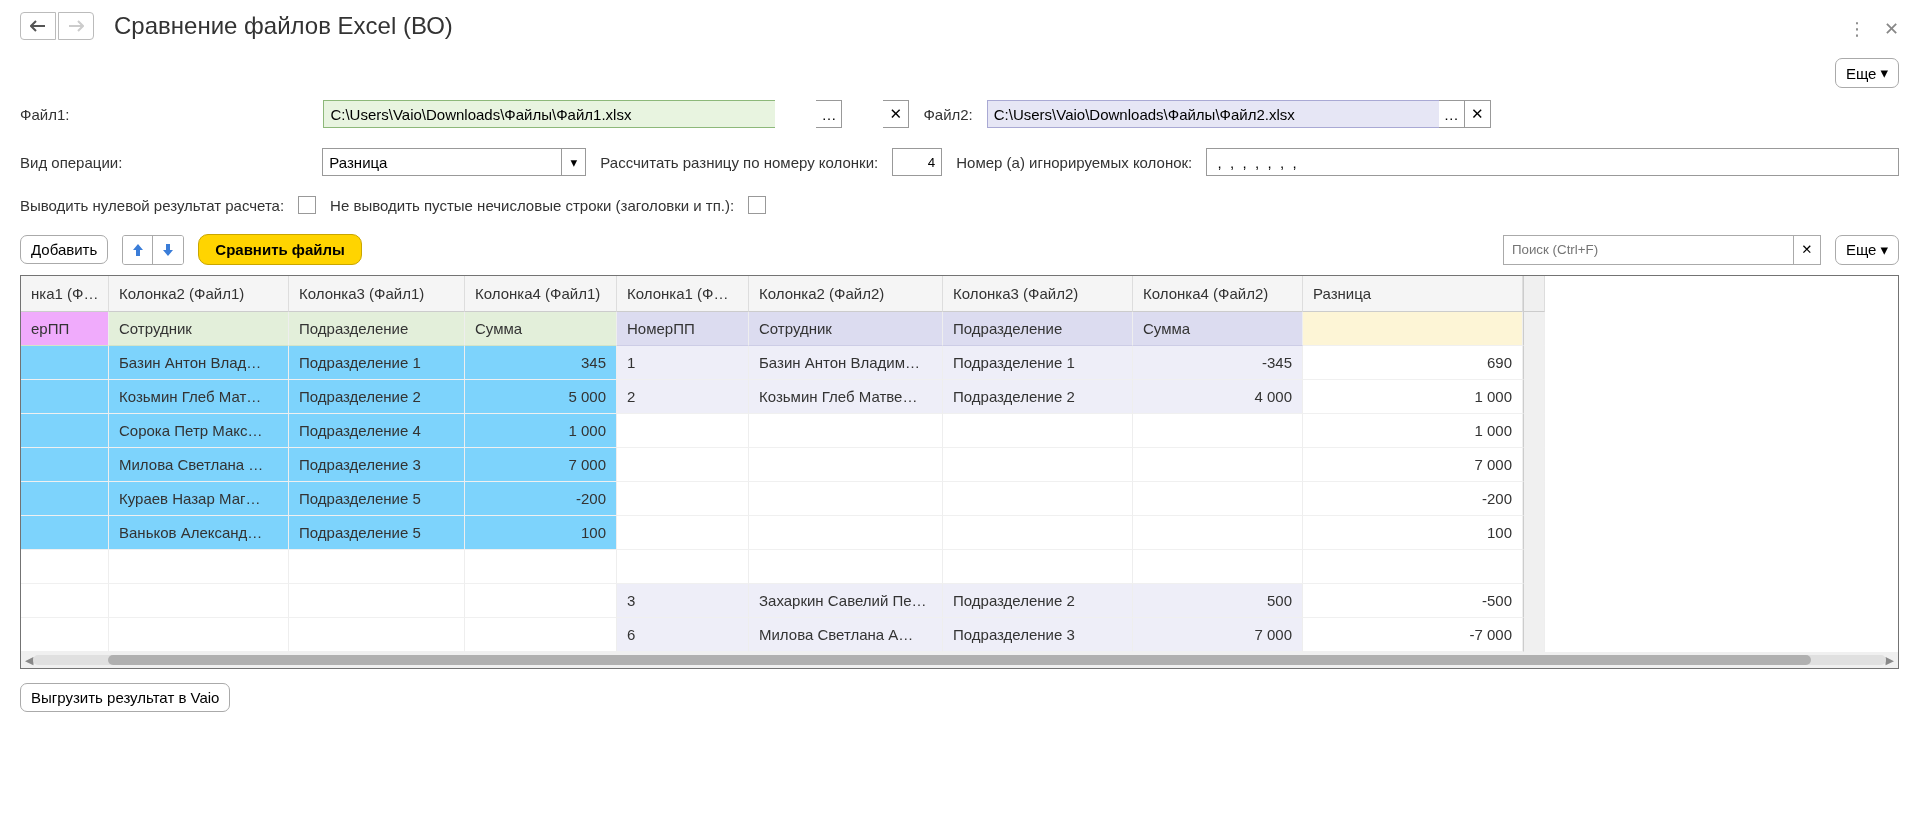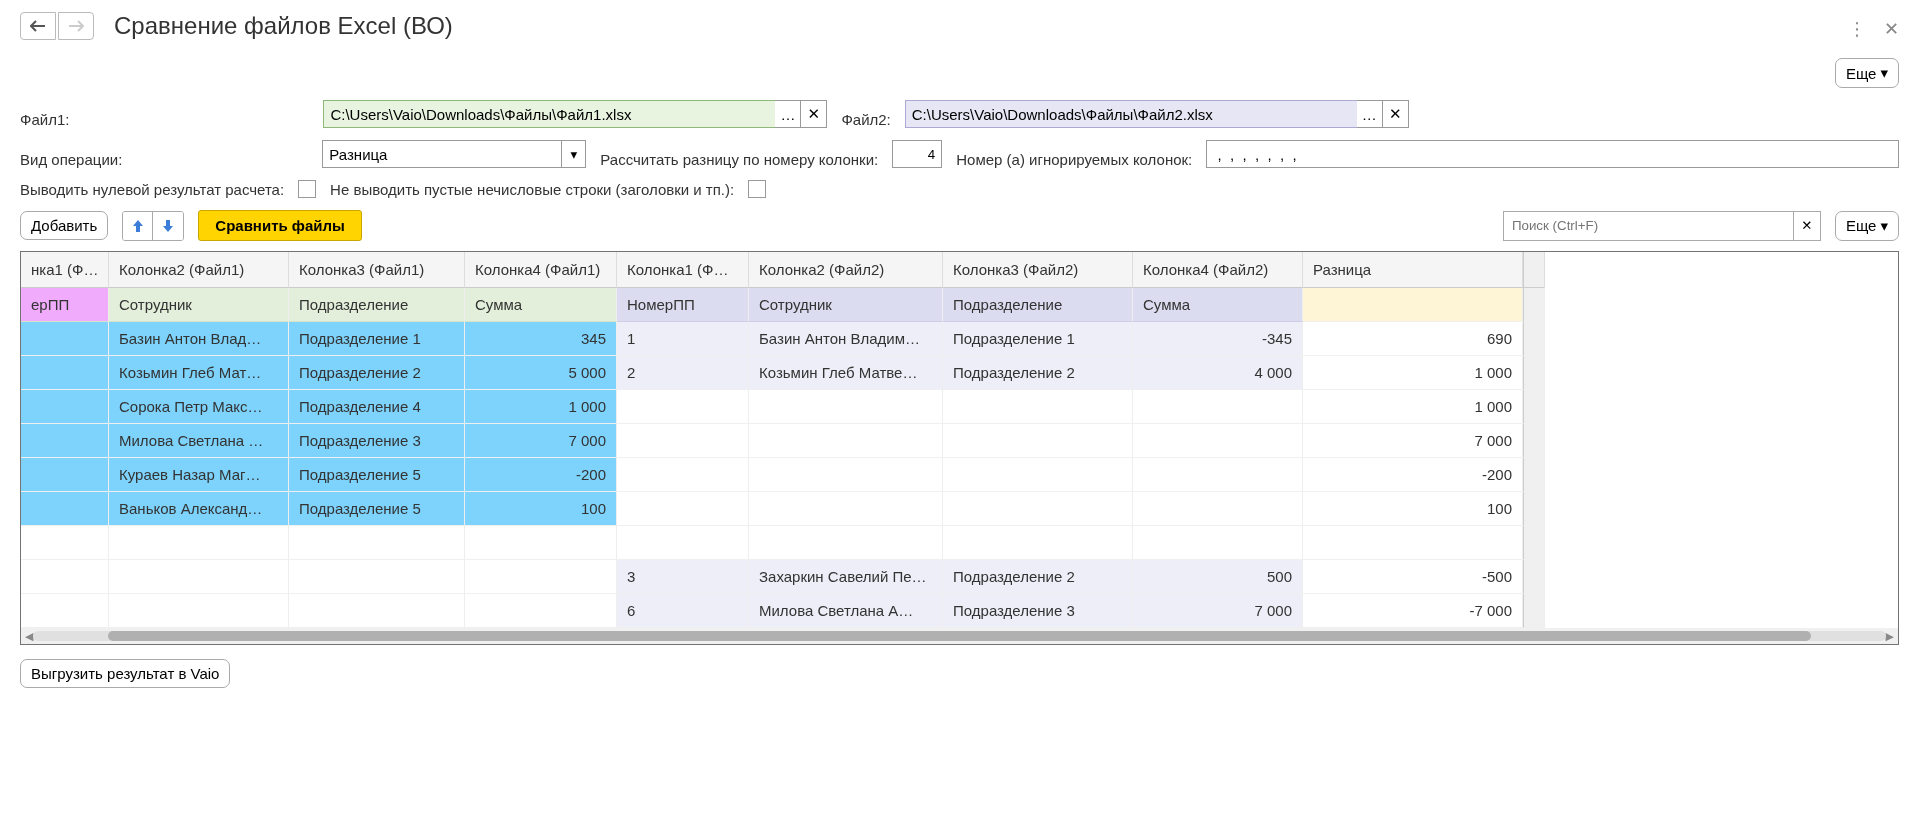--- a/index.html
+++ b/index.html
@@ -8,37 +8,37 @@
 .nav-btns { display: flex; gap: 2px; margin-right: 20px; }
 .nav-btn { width: 36px; height: 28px; border: 1px solid #bbb; background: #fff; display: flex; align-items: center; justify-content: center; cursor: pointer; }
 .nav-btn:first-child { border-radius: 4px 0 0 4px; }
 .nav-btn:last-child { border-radius: 0 4px 4px 0; }
 .title { font-size: 24px; flex: 1; }
 .top-icons { display: flex; align-items: center; gap: 18px; }
 .icon-dots { font-size: 18px; color: #888; cursor: pointer; }
 .icon-close { font-size: 18px; color: #888; cursor: pointer; }
 .eshe-row { display: flex; justify-content: flex-end; margin-bottom: 12px; }
 .btn { border: 1px solid #aaa; background: #fff; padding: 5px 10px; border-radius: 7px; cursor: pointer; font-size: 15px; display: inline-flex; align-items: center; gap: 4px; }
-.form-row { display: flex; align-items: flex-end; gap: 14px; margin-bottom: 12px; }
+.form-row { display: flex; align-items: center; gap: 14px; margin-bottom: 20px; }
 .label { white-space: nowrap; }
 .input-group { display: flex; align-items: center; }
 .text-input { border: 1px solid #999; padding: 4px 6px; font-size: 15px; height: 28px; }
 .file1-input { background: #e8f4e0; border-color: #8db87a; width: 452px; border-right: none; }
 .file2-input { background: #e6e6f5; border-color: #a9a9d4; width: 452px; border-right: none; }
 .small-btn { width: 26px; height: 28px; border: 1px solid #999; background: #fff; cursor: pointer; display: flex; align-items: center; justify-content: center; font-size: 15px; }
 .select { border: 1px solid #999; padding: 4px 6px; font-size: 15px; height: 28px; width: 240px; }
 .select-btn { width: 24px; height: 28px; border: 1px solid #999; border-left: none; background: #fff; cursor: pointer; display: flex; align-items: center; justify-content: center; }
 .num-input { border: 1px solid #999; padding: 4px 6px; text-align: right; width: 50px; height: 28px; }
 .wide-input { border: 1px solid #999; padding: 4px 6px; flex: 1; height: 28px; }
 .checkbox { width: 18px; height: 18px; border: 1px solid #999; cursor: pointer; }
 .toolbar { display: flex; align-items: center; gap: 14px; margin-bottom: 10px; }
 .arrow-btns { display: flex; border: 1px solid #aaa; border-radius: 3px; overflow: hidden; }
 .arrow-btn { width: 30px; height: 28px; background: #fff; border: none; cursor: pointer; display: flex; align-items: center; justify-content: center; }
 .arrow-btn:first-child { border-right: 1px solid #aaa; }
-.compare-btn { background: #ffd400; border: 1px solid #c9a600; padding: 6px 16px; border-radius: 3px; font-weight: bold; cursor: pointer; font-size: 15px; }
+.compare-btn { background: #ffd400; border: 1px solid #c9a600; padding: 6px 16px; border-radius: 10px; font-weight: bold; cursor: pointer; font-size: 15px; }
 .spacer { flex: 1; }
 .search-group { display: flex; }
 .search-input { border: 1px solid #aaa; padding: 4px 8px; width: 290px; height: 30px; border-right: none; }
 .search-clear { width: 28px; height: 30px; border: 1px solid #aaa; background: #fff; cursor: pointer; }
 .table-wrap { border: 1px solid #737373; position: relative; }
 .table-scroll { overflow-x: auto; }
 .table { display: grid; grid-template-columns: 88px 180px 176px 152px 132px 194px 190px 170px 220px 18px; min-width: 1520px; }
 .th { background: #f5f5f5; border-right: 1px solid #ddd; border-bottom: 1px solid #ccc; padding: 8px 10px; font-weight: normal; white-space: nowrap; overflow: hidden; text-overflow: ellipsis; height: 36px; display: flex; align-items: center; }
 .td { border-right: 1px solid #eee; border-bottom: 1px solid #f0f0f0; padding: 7px 10px; white-space: nowrap; overflow: hidden; text-overflow: ellipsis; height: 34px; display: flex; align-items: center; }
 .td.num { justify-content: flex-end; }
@@ -80,21 +80,21 @@
 
 <div class="eshe-row">
   <button class="btn">
       <span>Еще</span> 
       <span>▾</span>
     </button>
 </div>
 
 <div class="form-row">
   <span class="label">Файл1:</span>
-  <div class="input-group" style="margin-left: 240px;">
+  <div class="input-group" style="margin-left: 240px; gap: 41px;">
     <input class="text-input file1-input" value="C:\Users\Vaio\Downloads\Файлы\Файл1.xlsx" style="">
     <button class="small-btn" style="border-left:none">…</button>
     <button class="small-btn" style="border-left:none">✕</button>
   </div>
   <span class="label">Файл2:</span>
   <div class="input-group">
     <input class="text-input file2-input" value="C:\Users\Vaio\Downloads\Файлы\Файл2.xlsx" style="">
     <button class="small-btn" style="border-left:none">…</button>
     <button class="small-btn" style="border-left:none">✕</button>
   </div>

